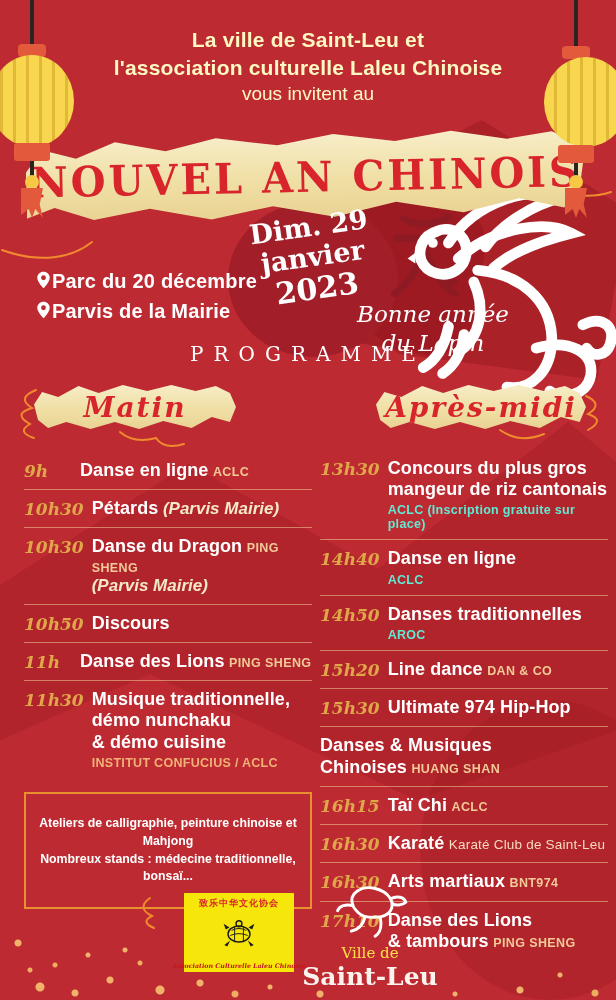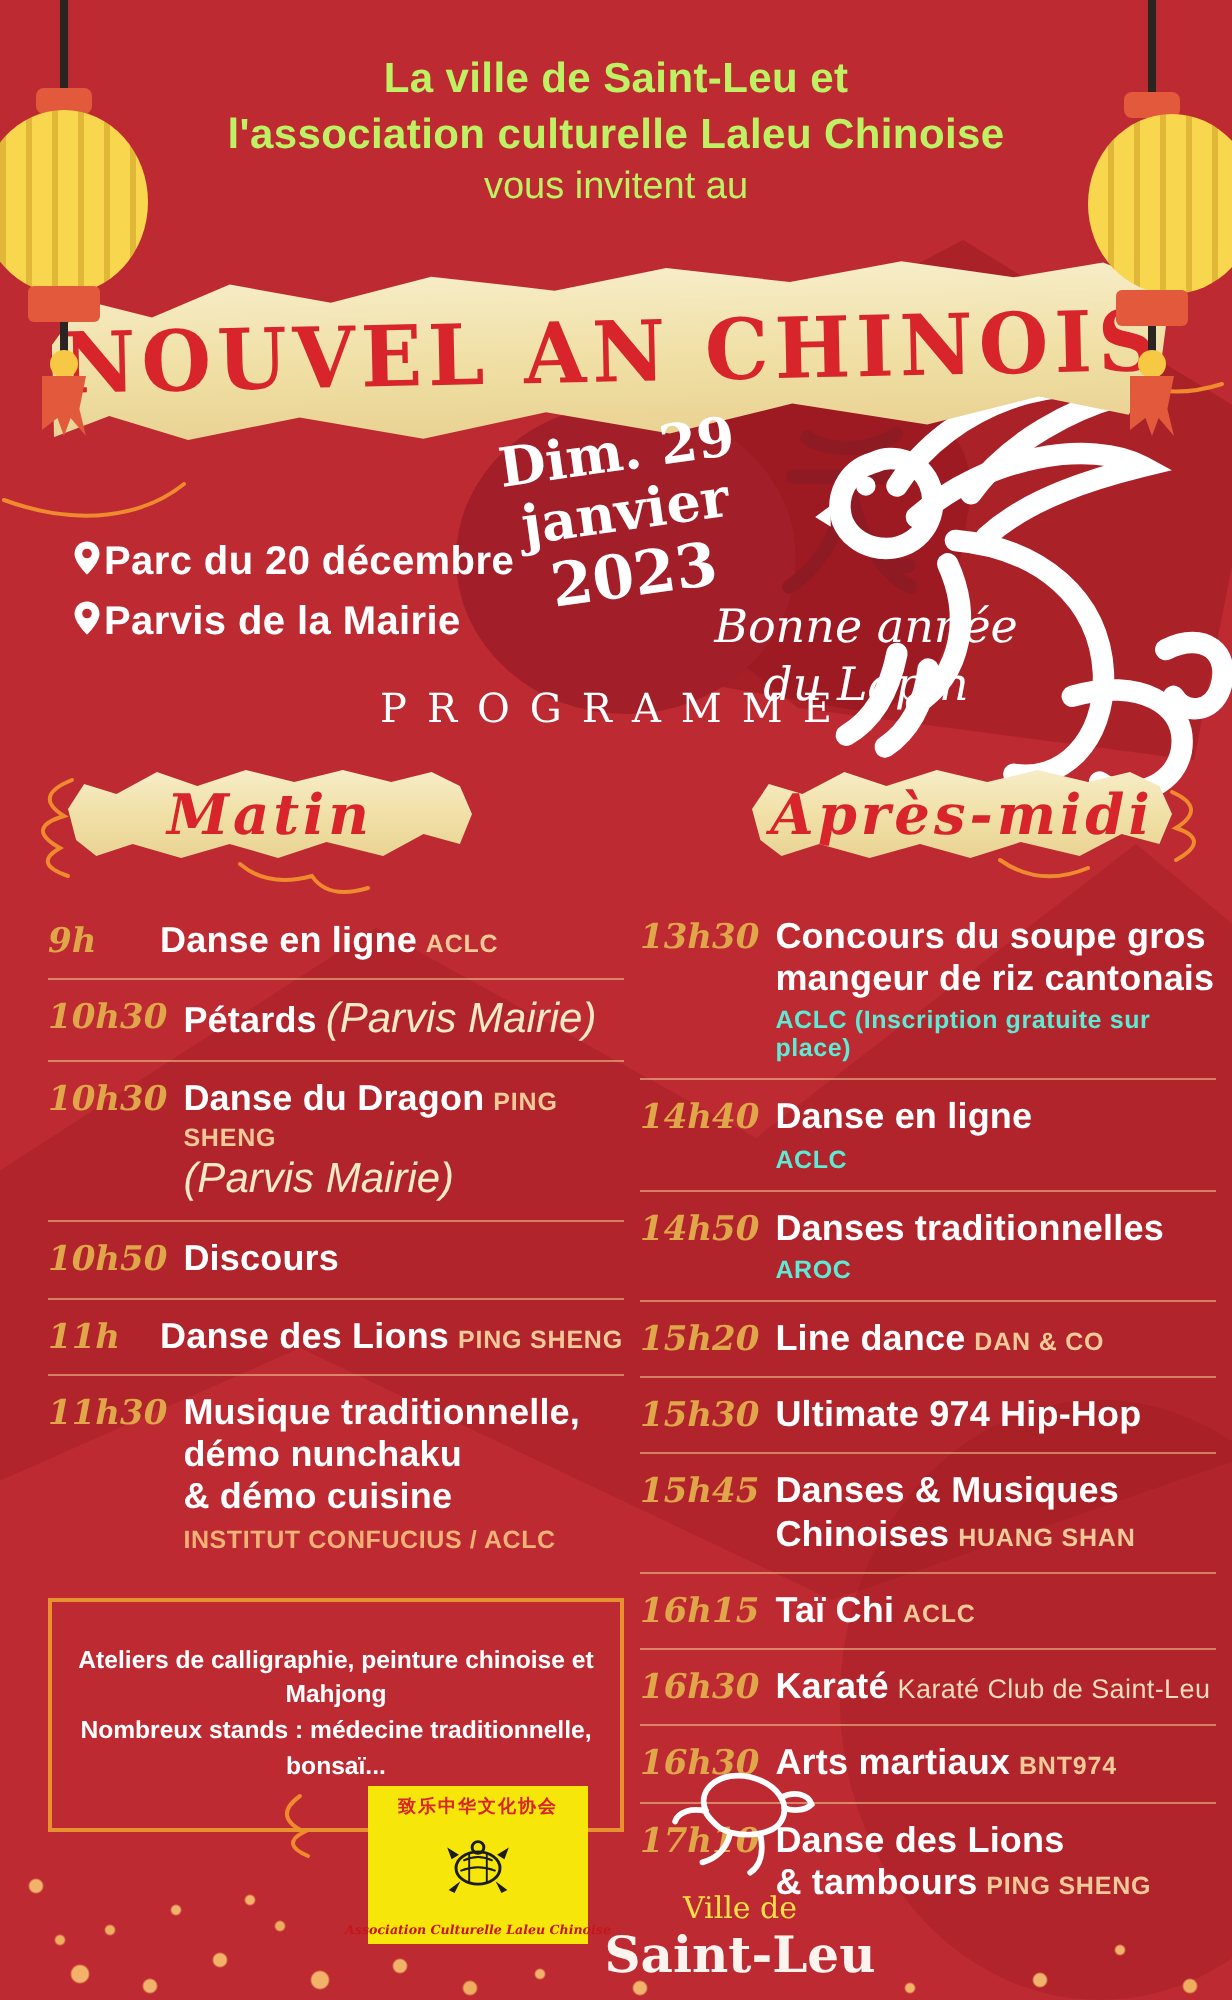--- a/index.html
+++ b/index.html
@@ -18,21 +18,21 @@
     background:rgba(148,22,30,.45);
     clip-path:polygon(10% 30%, 55% 0, 100% 35%, 90% 100%, 30% 90%, 0 60%);}
   .shard3{left:420px; top:700px; width:260px; height:300px;
     background:rgba(150,23,31,.30); border-radius:50%;}
   .date-blob{position:absolute; left:228px; top:202px; width:170px; height:155px;
     background:#a21e28; border-radius:50%;}
   .kanji-blob{position:absolute; left:330px; top:195px; width:150px; height:155px;
     background:rgba(146,22,30,.55); border-radius:28%; transform:rotate(10deg);}
   
   .intro{position:absolute; left:0; top:26px; width:616px; text-align:center;
-    color:#bef264; line-height:1.32;}
+    color:#fef9c3; line-height:1.32;}
   .intro .l1,.intro .l2{font-size:21px; font-weight:bold; letter-spacing:.2px;}
   .intro .l3{font-size:19px; font-weight:normal;}
   
   .lantern{position:absolute; z-index:30;}
   .lantern .string{position:absolute; background:#2a2423; width:4px;}
   .lantern .cap{position:absolute; background:#e2593b; border-radius:4px;}
   .lantern .body{position:absolute; border-radius:50%;
     background:
       repeating-linear-gradient(to right, rgba(0,0,0,0) 0 10px, rgba(196,146,28,.45) 10px 13px),
       #f8d64e;}
@@ -76,21 +76,21 @@
   .col-left{left:24px; top:452px; width:288px;}
   .col-right{left:320px; top:450px; width:288px;}
   .item{display:flex; gap:8px; padding:8px 0;}
   .item + .item{border-top:1px solid rgba(243,205,150,.55);}
   .time{flex:0 0 48px; color:#dfa64a; font-family:"DejaVu Serif", serif;
     font-weight:bold; font-style:italic; font-size:17px; padding-top:1px;}
   .desc{flex:1; color:#fff;}
   .t{font-size:18px; font-weight:bold; line-height:1.18; white-space:pre-line; letter-spacing:.1px;}
   .org{font-size:12.5px; font-weight:bold; color:#f2c998; letter-spacing:.4px;}
   .org--plain{font-size:13.5px; font-weight:normal; color:#f5ddbb; letter-spacing:.2px;}
-  .note{font-size:21px; font-weight:normal; font-style:italic; color:#f5e9c8;}
+  .note{font-size:17px; font-weight:bold; font-style:italic; color:#f5e9c8;}
   .sub{font-size:12.5px; font-weight:bold; color:#f0b277; margin-top:3px; letter-spacing:.3px;}
   .sub--light{color:#5eead4;}
   
   .info-box{margin-top:14px; border:2px solid #e8922f; padding:21px 6px;
     text-align:center; color:#fff; font-size:12.3px; font-weight:bold; line-height:1.45;}
   
   .aclc-logo{position:absolute; left:184px; top:893px; width:106px; height:72px; z-index:12;
     background:#f6e60a; display:flex; flex-direction:column; align-items:center;
     justify-content:space-between; padding:4px 2px 3px;}
   .aclc-cn{font-size:9px; font-weight:bold; color:#d7252b; letter-spacing:1px; white-space:nowrap;}
@@ -302,21 +302,21 @@
       <div>Ateliers de calligraphie, peinture chinoise et Mahjong</div>
       <div>Nombreux stands : médecine traditionnelle, bonsaï...</div>
     </div>
   </div>
 
   <div class="col col-right">
 
     <div class="item">
       <span class="time">13h30</span>
       <div class="desc">
-        <span class="t">Concours du soupe gros
+        <span class="t">Concours du plus gros
 mangeur de riz cantonais</span>
         <div class="sub sub--light">ACLC (Inscription gratuite sur place)</div>
       </div>
     </div>
 
     <div class="item">
       <span class="time">14h40</span>
       <div class="desc">
         <span class="t">Danse en ligne</span>
         <div class="sub sub--light">ACLC</div>
@@ -340,21 +340,20 @@
     </div>
 
     <div class="item">
       <span class="time">15h30</span>
       <div class="desc">
         <span class="t">Ultimate 974 Hip-Hop</span>
       </div>
     </div>
 
     <div class="item">
-      <span class="time">15h45</span>
       <div class="desc">
         <span class="t">Danses &amp; Musiques
 Chinoises</span>
         <span class="org">HUANG SHAN</span>
       </div>
     </div>
 
     <div class="item">
       <span class="time">16h15</span>
       <div class="desc">

